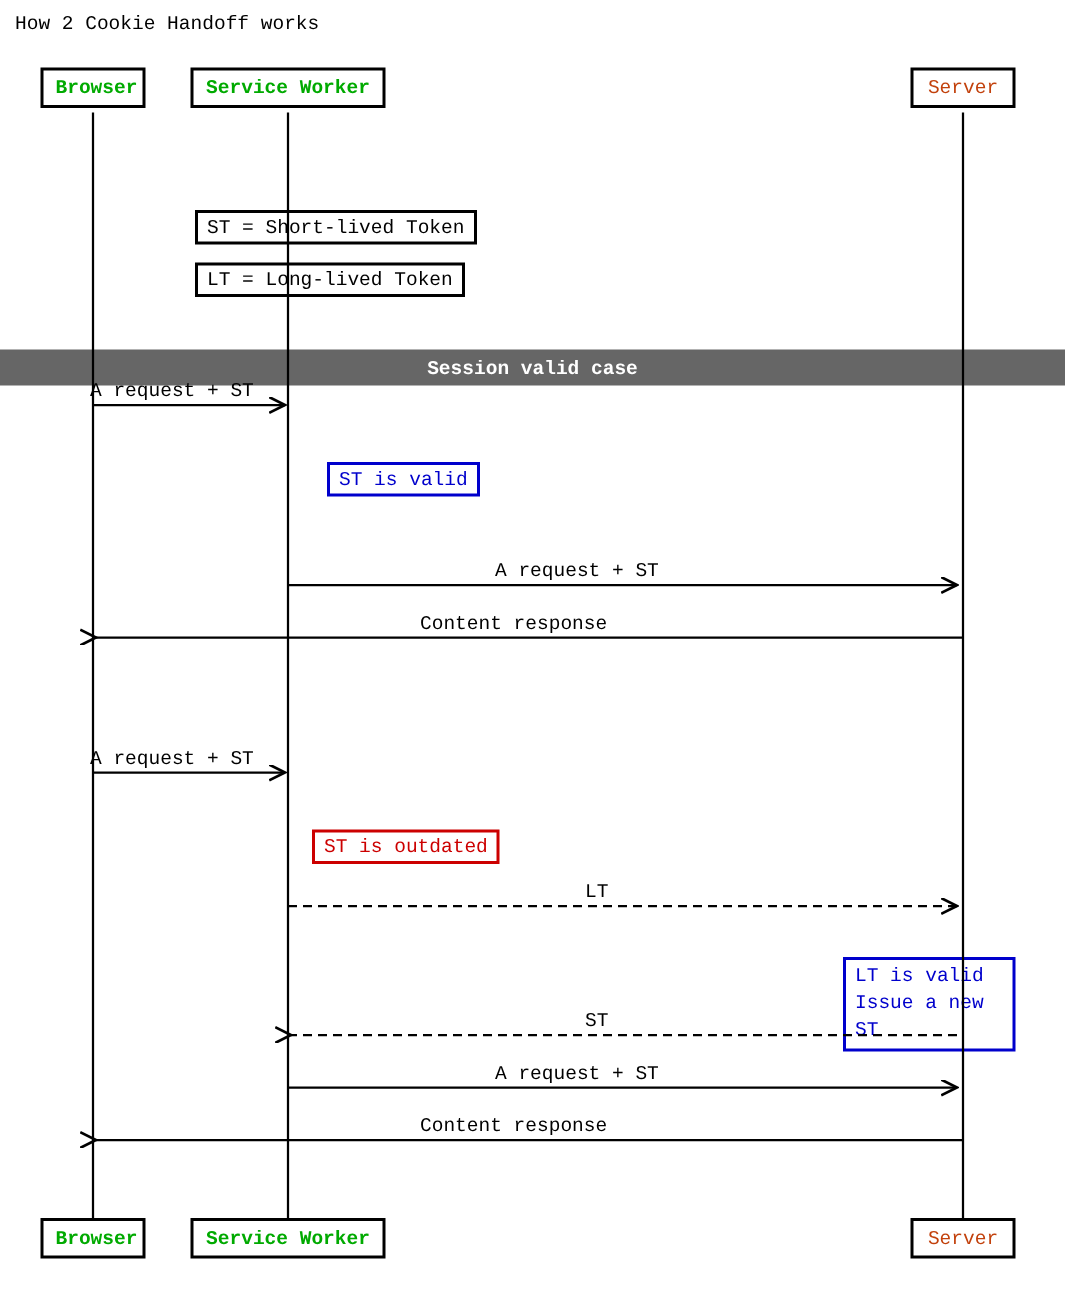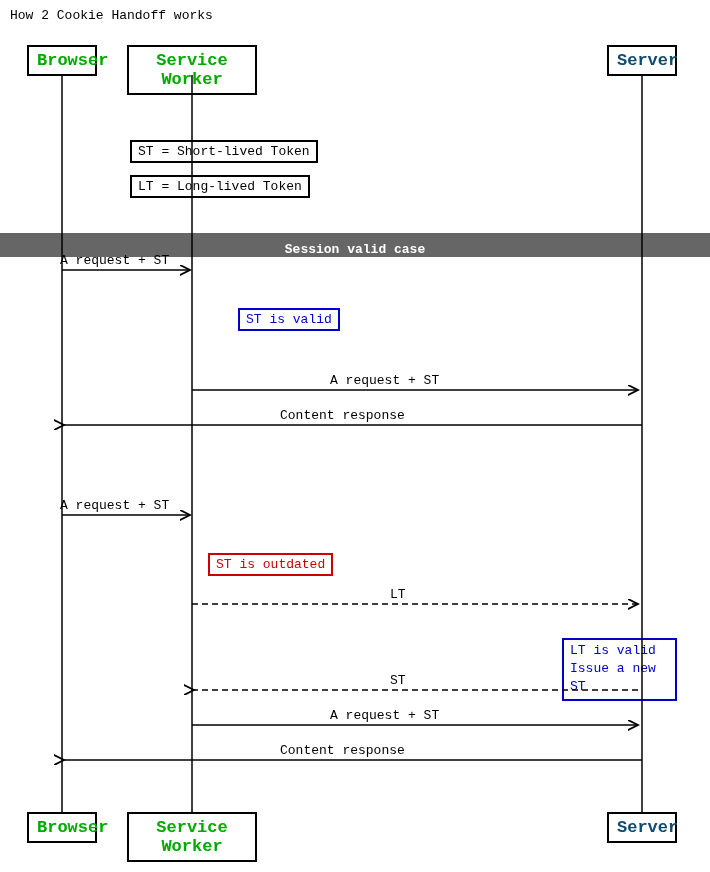--- a/index.html
+++ b/index.html
@@ -24,39 +24,39 @@
       font-size: 13px;
       color: #000;
     }
     
     .actor-box {
       position: absolute;
       border: 2px solid #000;
       padding: 4px 8px;
       background: #fff;
       text-align: center;
-      font-size: 17px;
+      font-size: 13px;
     }
     .actor-label-green {
       color: #00aa00;
       font-weight: bold;
     }
     .actor-label-black {
-      color: #0c4a6e;
-      font-weight: bold;
+      color: #c2410c;
+      font-weight: normal;
     }
     
     .section-bar {
       position: absolute;
       background: #666;
       color: #fff;
       font-weight: bold;
       font-size: 13px;
       display: flex;
-      align-items: flex-end;
+      align-items: center;
       justify-content: center;
       width: 100%;
       left: 0;
       height: 24px;
     }
     
     svg.arrows {
       position: absolute;
       top: 0;
       left: 0;
@@ -103,21 +103,21 @@
 
 
   <div class="note-box" style="left:130px; top:175px;">
     <span>LT = Long-lived Token</span>
   </div>
 
   <div class="note-box" style="left:130px; top:140px;">
     <span>ST = Short-lived Token</span>
   </div>
 
-  <div class="note-box note-box-blue" style="left:218px; top:308px;margin-left:20px;">
+  <div class="note-box note-box-blue" style="left:218px; top:308px;">
     <span>ST is valid</span>
   </div>
 
   <div class="note-box note-box-blue" style="left:562px; top:638px; width:115px; line-height:1.4;">
     <span>LT is valid<br>Issue a new ST</span>
   </div>
 
   <div class="note-box note-box-red" style="left:208px; top:553px;">
     <span>ST is outdated</span>
   </div>

